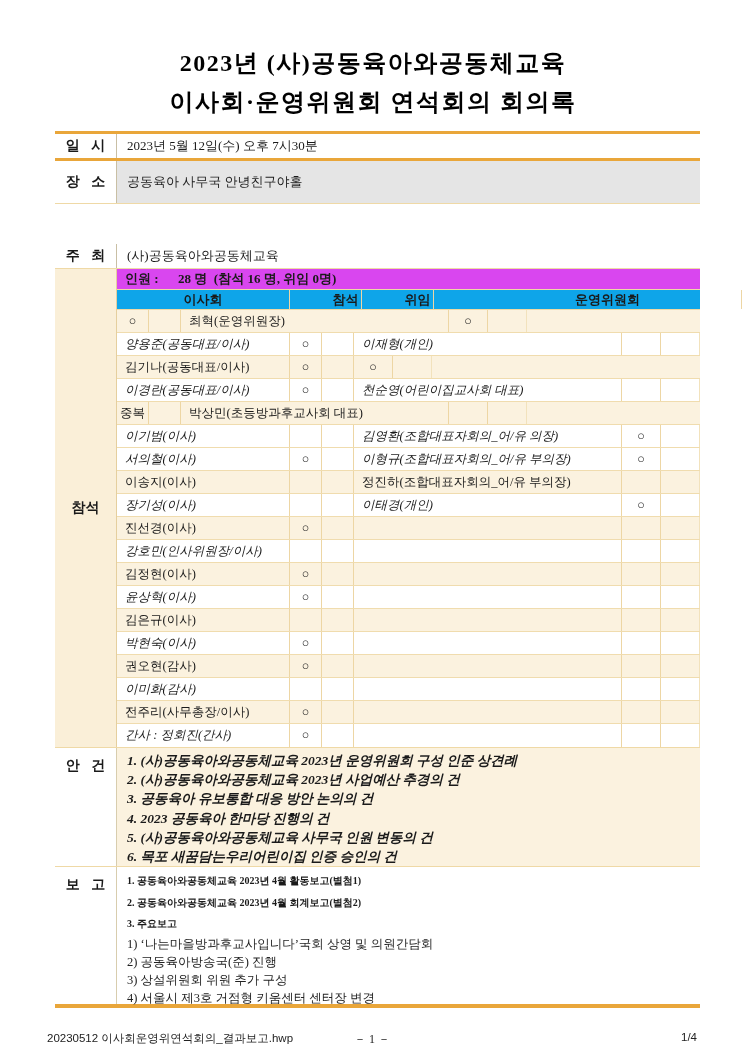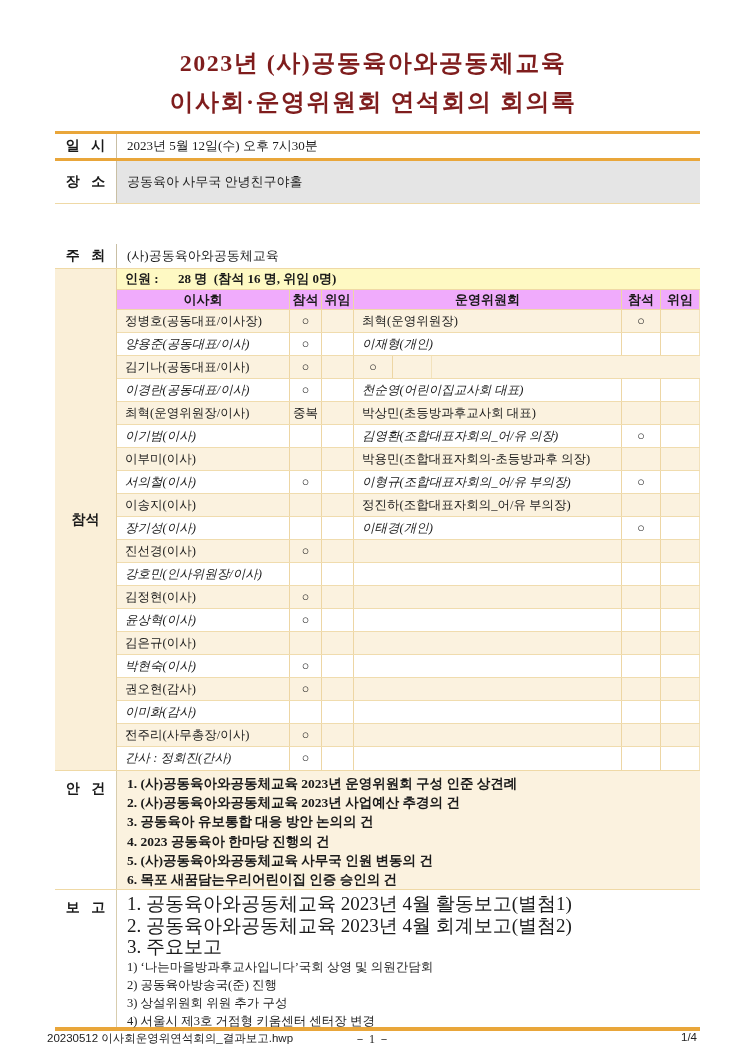--- a/index.html
+++ b/index.html
@@ -2,64 +2,64 @@
 <html><head>
 <meta charset="utf-8">
 <style>
   html,body{margin:0;padding:0;background:#e9e9e9;}
   .page{
     position:relative;width:746px;height:1057px;background:#ffffff;
     font-family:"Liberation Serif","DejaVu Serif",serif;color:#1a1a1a;
     overflow:hidden;margin:0 auto;
   }
   .title{position:absolute;top:44px;left:0;width:746px;text-align:center;
-    font-size:24px;font-weight:600;letter-spacing:1.5px;line-height:39px;color:#7f1d1d;}
+    font-size:24px;font-weight:600;letter-spacing:1.5px;line-height:39px;color:#000000;}
   .doc{position:absolute;left:55px;top:131px;width:645px;box-sizing:border-box;border-radius:13px;}
   .gold{height:3px;background:#E9A63A;}
   .gold-thick{height:4px;background:#E9A63A;}
   .tan{height:1px;background:#EFD9A6;}
   .mrow{display:flex;align-items:center;box-sizing:border-box;}
   .mlabel{width:62px;flex:0 0 62px;font-weight:bold;font-size:14px;text-align:center;
     word-spacing:8px;align-self:stretch;display:flex;align-items:center;justify-content:center;
     border-right:1px solid #c9bfa4;box-sizing:border-box;background:#fff;}
   .mvalue{flex:1;font-size:13px;padding-left:10px;}
   .row-datetime{height:24px;background:#fff;}
   .row-place{height:42px;}
   .row-place .mvalue{background:#e5e5e5;align-self:stretch;display:flex;align-items:center;}
   .row-host{height:24px;background:#fff;margin-top:40px;}
   .attend{display:flex;}
   .attend-left{width:62px;flex:0 0 62px;background:#FAEFD8;border-right:1px solid #e5cf9e;
     display:flex;align-items:center;justify-content:center;font-weight:bold;font-size:14px;box-sizing:border-box;}
   .attend-right{flex:1;min-width:0;}
-  .summary-row{height:21px;display:flex;align-items:center;background:#fef9c3;
+  .summary-row{height:21px;display:flex;align-items:center;background:#d946ef;
     font-weight:bold;font-size:13px;padding-left:8px;white-space:pre;box-sizing:border-box;
     border-bottom:1px solid #EFD9A6;}
-  .hdr-row{height:20px;display:flex;background:#f0abfc;font-weight:bold;font-size:13px;
-    box-sizing:border-box;border-bottom:1px solid #EFD9A6;}
+  .hdr-row{height:20px;display:flex;background:#0ea5e9;font-weight:bold;font-size:13px;
+    box-sizing:border-box;border-bottom:1px solid #EFD9A6;gap:40px;}
   .hdr-row .c{display:flex;align-items:center;justify-content:center;}
   .arow{height:23px;display:flex;font-size:12.5px;box-sizing:border-box;border-bottom:1px solid #F0DCAE;}
   .arow:last-child{border-bottom:none;}
   .arow.alt0{background:#FBF2DF;}
   .arow.alt1{background:#ffffff;font-style:italic;}
   .c{box-sizing:border-box;border-right:1px solid #EDD6A4;height:100%;}
   .c:last-child{border-right:1px solid #F2E2BC;}
   .c-name1{width:173px;flex:0 0 173px;display:flex;align-items:center;padding-left:8px;}
   .c-att1{width:32px;flex:0 0 32px;display:flex;align-items:center;justify-content:center;}
   .c-px1{width:32px;flex:0 0 32px;}
   .c-name2{width:268px;flex:0 0 268px;display:flex;align-items:center;padding-left:8px;}
   .c-att2{width:39px;flex:0 0 39px;display:flex;align-items:center;justify-content:center;}
   .c-px2{width:39px;flex:0 0 39px;}
   .section{display:flex;}
   .sec-label{width:62px;flex:0 0 62px;background:#fff;border-right:1px solid #d8cdae;
     font-weight:bold;font-size:14px;text-align:center;word-spacing:8px;padding-top:9px;box-sizing:border-box;}
   .sec-body{flex:1;min-width:0;padding:3px 0 0 10px;box-sizing:border-box;}
   .agenda-body{background:#FBF2DF;height:118px;}
-  .agenda-item{font-weight:bold;font-size:13.5px;line-height:19.2px;}
+  .agenda-item{font-weight:bold;font-size:13.5px;line-height:19.2px;font-style:italic;}
   .report-body{background:#fff;height:137px;}
-  .report-main{font-weight:normal;font-size:19px;line-height:21.5px;}
+  .report-main{font-weight:bold;font-size:10px;line-height:21.5px;}
   .report-sub{font-size:12.5px;line-height:18.3px;color:#222;}
   .footer{position:absolute;left:47px;top:1031px;width:650px;display:flex;
     font-family:"Liberation Sans","DejaVu Sans",sans-serif;font-size:11.5px;color:#222;}
   .footer .f-left{flex:1;text-align:left;}
   .footer .f-center{flex:0 0 auto;font-family:"Liberation Serif",serif;font-size:12px;}
   .footer .f-right{flex:1;text-align:right;}
 </style>
 </head>
 <body>
 
@@ -101,21 +101,20 @@
         <div class="hdr-row">
           <div class="c c-name1" style="justify-content:center;padding-left:0;">이사회</div>
           <div class="c c-att1">참석</div>
           <div class="c c-px1" style="display:flex;align-items:center;justify-content:center;">위임</div>
           <div class="c c-name2" style="justify-content:center;padding-left:0;">운영위원회</div>
           <div class="c c-att2">참석</div>
           <div class="c c-px2" style="display:flex;align-items:center;justify-content:center;">위임</div>
         </div>
         <div id="att-rows">
             <div class="arow alt0">
-              <div class="c c-name1">정병호(공동대표/이사장)</div>
               <div class="c c-att1">○</div>
               <div class="c c-px1"></div>
               <div class="c c-name2">최혁(운영위원장)</div>
               <div class="c c-att2">○</div>
               <div class="c c-px2"></div>
             </div>
             <div class="arow alt1">
               <div class="c c-name1">양용준(공동대표/이사)</div>
               <div class="c c-att1">○</div>
               <div class="c c-px1"></div>
@@ -132,41 +131,32 @@
             </div>
             <div class="arow alt1">
               <div class="c c-name1">이경란(공동대표/이사)</div>
               <div class="c c-att1">○</div>
               <div class="c c-px1"></div>
               <div class="c c-name2">천순영(어린이집교사회 대표)</div>
               <div class="c c-att2"></div>
               <div class="c c-px2"></div>
             </div>
             <div class="arow alt0">
-              <div class="c c-name1">최혁(운영위원장/이사)</div>
               <div class="c c-att1">중복</div>
               <div class="c c-px1"></div>
               <div class="c c-name2">박상민(초등방과후교사회 대표)</div>
               <div class="c c-att2"></div>
               <div class="c c-px2"></div>
             </div>
             <div class="arow alt1">
               <div class="c c-name1">이기범(이사)</div>
               <div class="c c-att1"></div>
               <div class="c c-px1"></div>
               <div class="c c-name2">김영환(조합대표자회의_어/유 의장)</div>
               <div class="c c-att2">○</div>
-              <div class="c c-px2"></div>
-            </div>
-            <div class="arow alt0">
-              <div class="c c-name1">이부미(이사)</div>
-              <div class="c c-att1"></div>
-              <div class="c c-px1"></div>
-              <div class="c c-name2">박용민(조합대표자회의-초등방과후 의장)</div>
-              <div class="c c-att2"></div>
               <div class="c c-px2"></div>
             </div>
             <div class="arow alt1">
               <div class="c c-name1">서의철(이사)</div>
               <div class="c c-att1">○</div>
               <div class="c c-px1"></div>
               <div class="c c-name2">이형규(조합대표자회의_어/유 부의장)</div>
               <div class="c c-att2">○</div>
               <div class="c c-px2"></div>
             </div>

